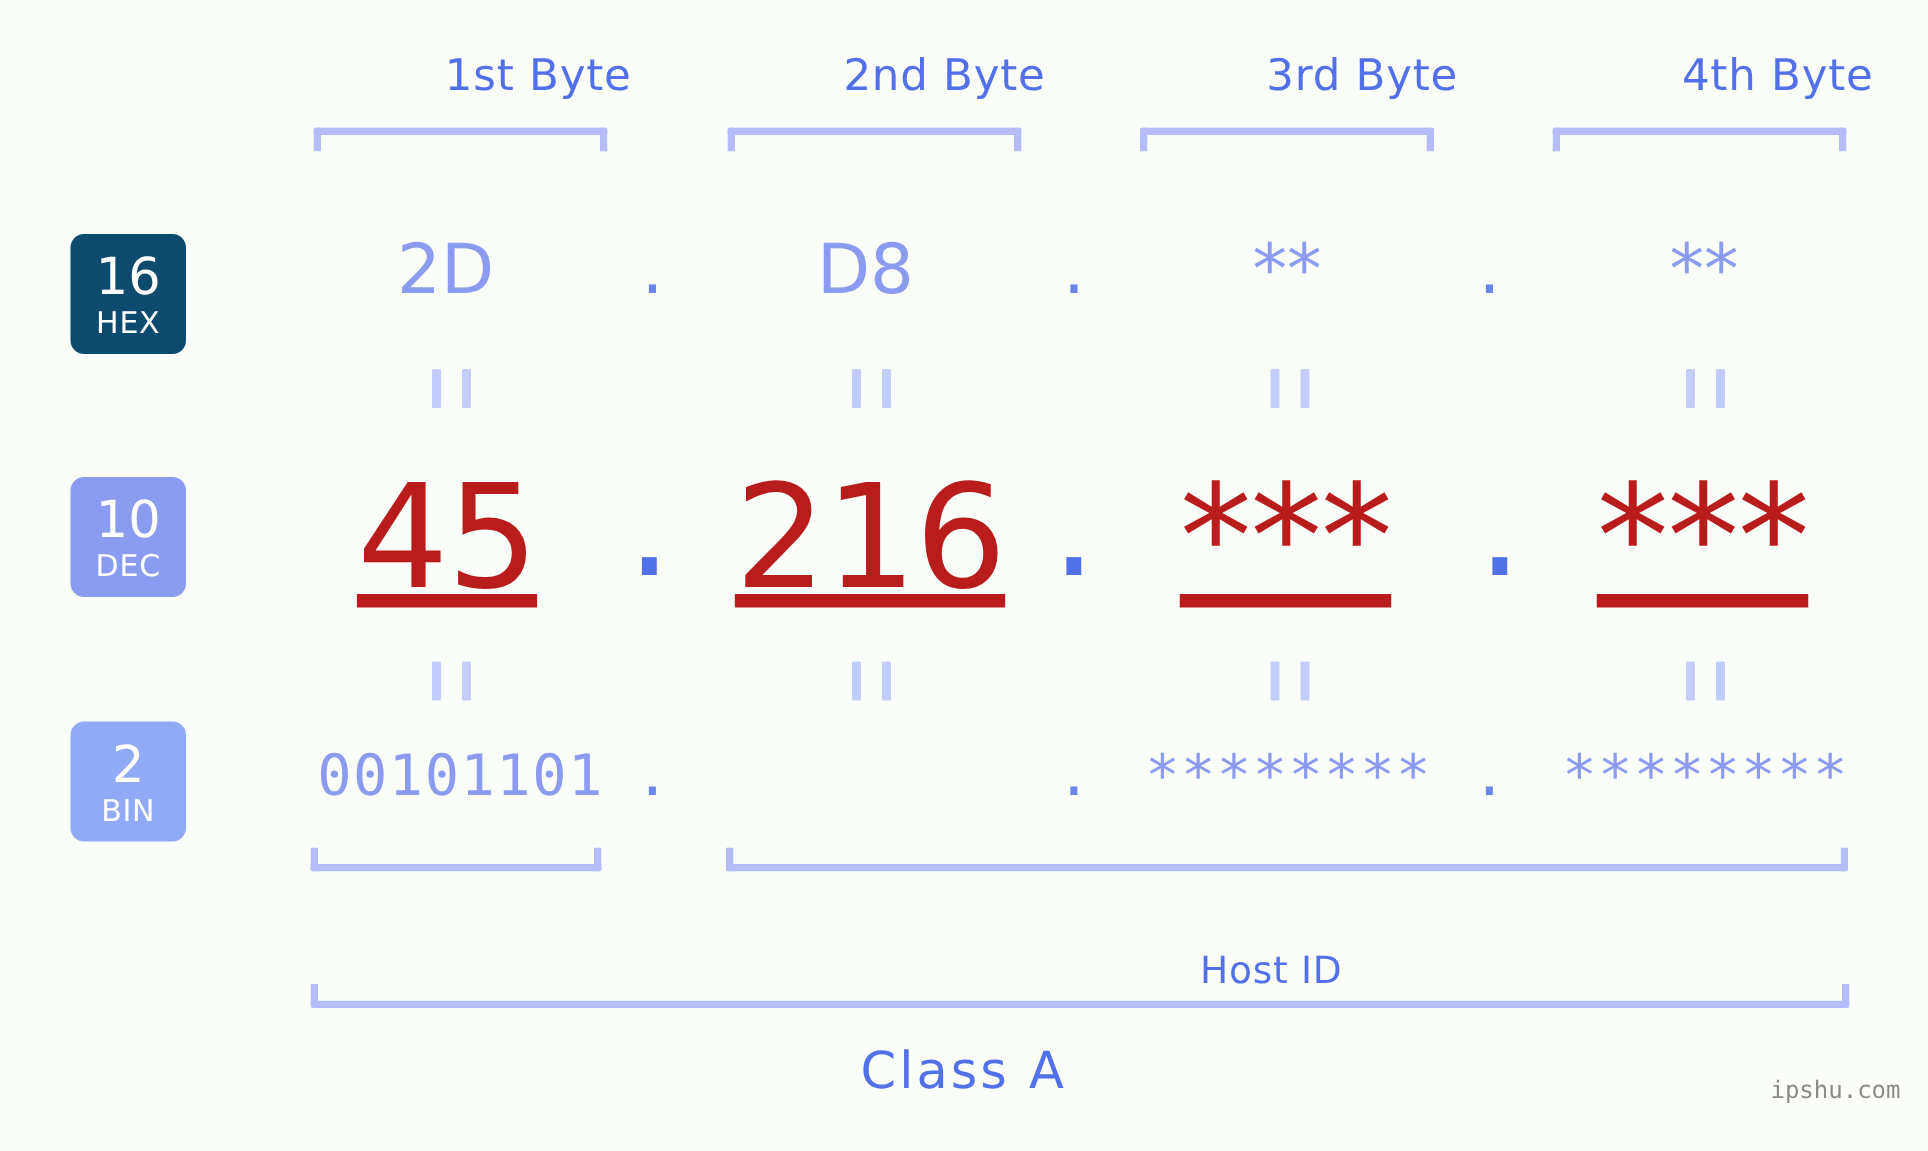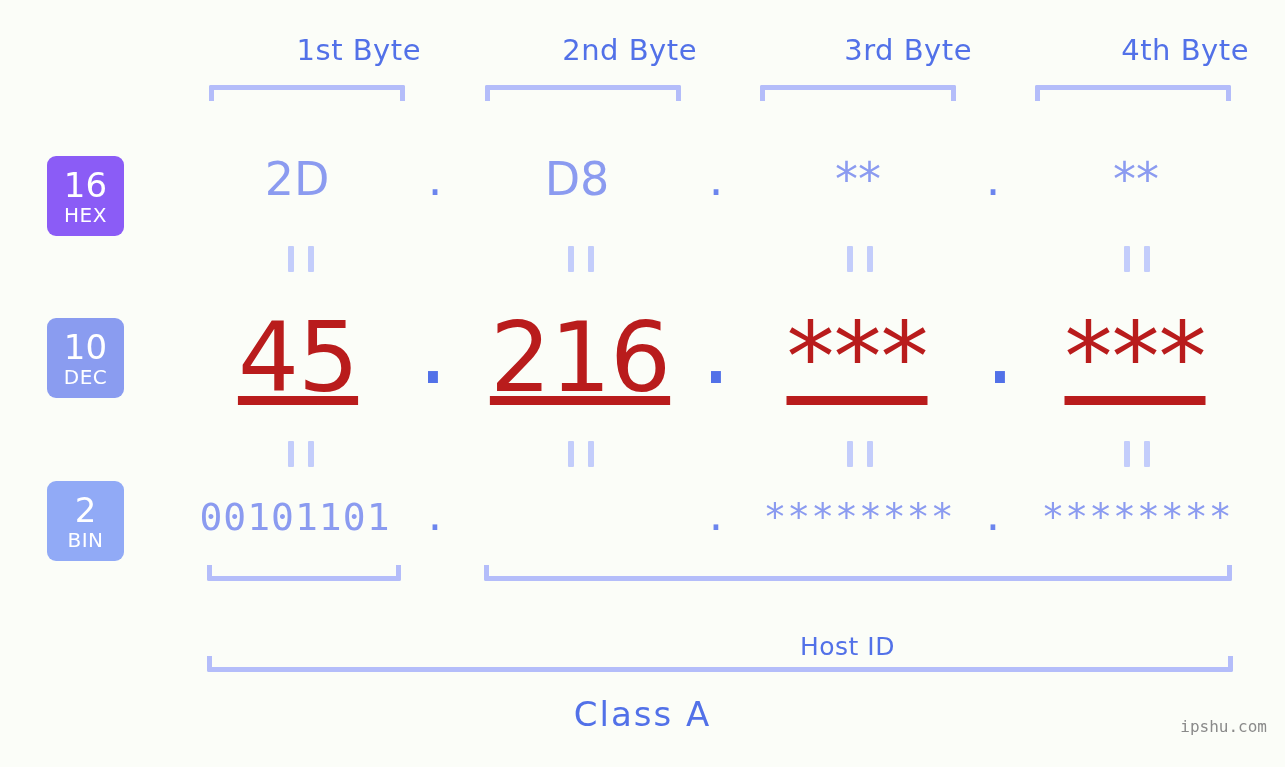--- a/index.html
+++ b/index.html
@@ -75,21 +75,21 @@
     font-family: "DejaVu Sans", sans-serif;
     font-weight: 400;
     letter-spacing: 0px;
   }
   .badge .name {
     font-size: 20px;
     font-family: "DejaVu Sans", sans-serif;
     margin-top: 3px;
     letter-spacing: 0.5px;
   }
-  #badge-hex { top: 156px; background: #8b5cf6; }
+  #badge-hex { top: 156px; background: #0c4a6e; }
   #badge-dec { top: 318px; background: #8a9cf0; }
   #badge-bin { top: 481px; background: #91aaf6; }
 
   .cell {
     position: absolute;
     text-align: center;
     white-space: nowrap;
   }
 
   
@@ -265,21 +265,21 @@
     </div>
   <div class="eq" style="left:847px; top:441px;">
       <i></i>
       <i></i>
     </div>
   <div class="eq" style="left:1124px; top:441px;">
       <i></i>
       <i></i>
     </div>
 
-  <div class="cell bin-val" style="left:180px;">00101101</div>
+  <div class="cell bin-val" style="left:192px;">00101101</div>
   <div class="cell bin-dot" style="left:415px;">.</div>
   <div class="cell bin-dot" style="left:696px;">.</div>
   <div class="cell bin-val" style="left:744px;">********</div>
   <div class="cell bin-dot" style="left:973px;">.</div>
   <div class="cell bin-val" style="left:1022px;">********</div>
 
   <div class="bracket-up" style="left:207px; top:565px; width:194px;"></div>
   <div class="bracket-up" style="left:484px; top:565px; width:748px;"></div>
 
   <div class="id-label" style="left:730px; width:235px;margin-top:20px;">Host ID</div>

